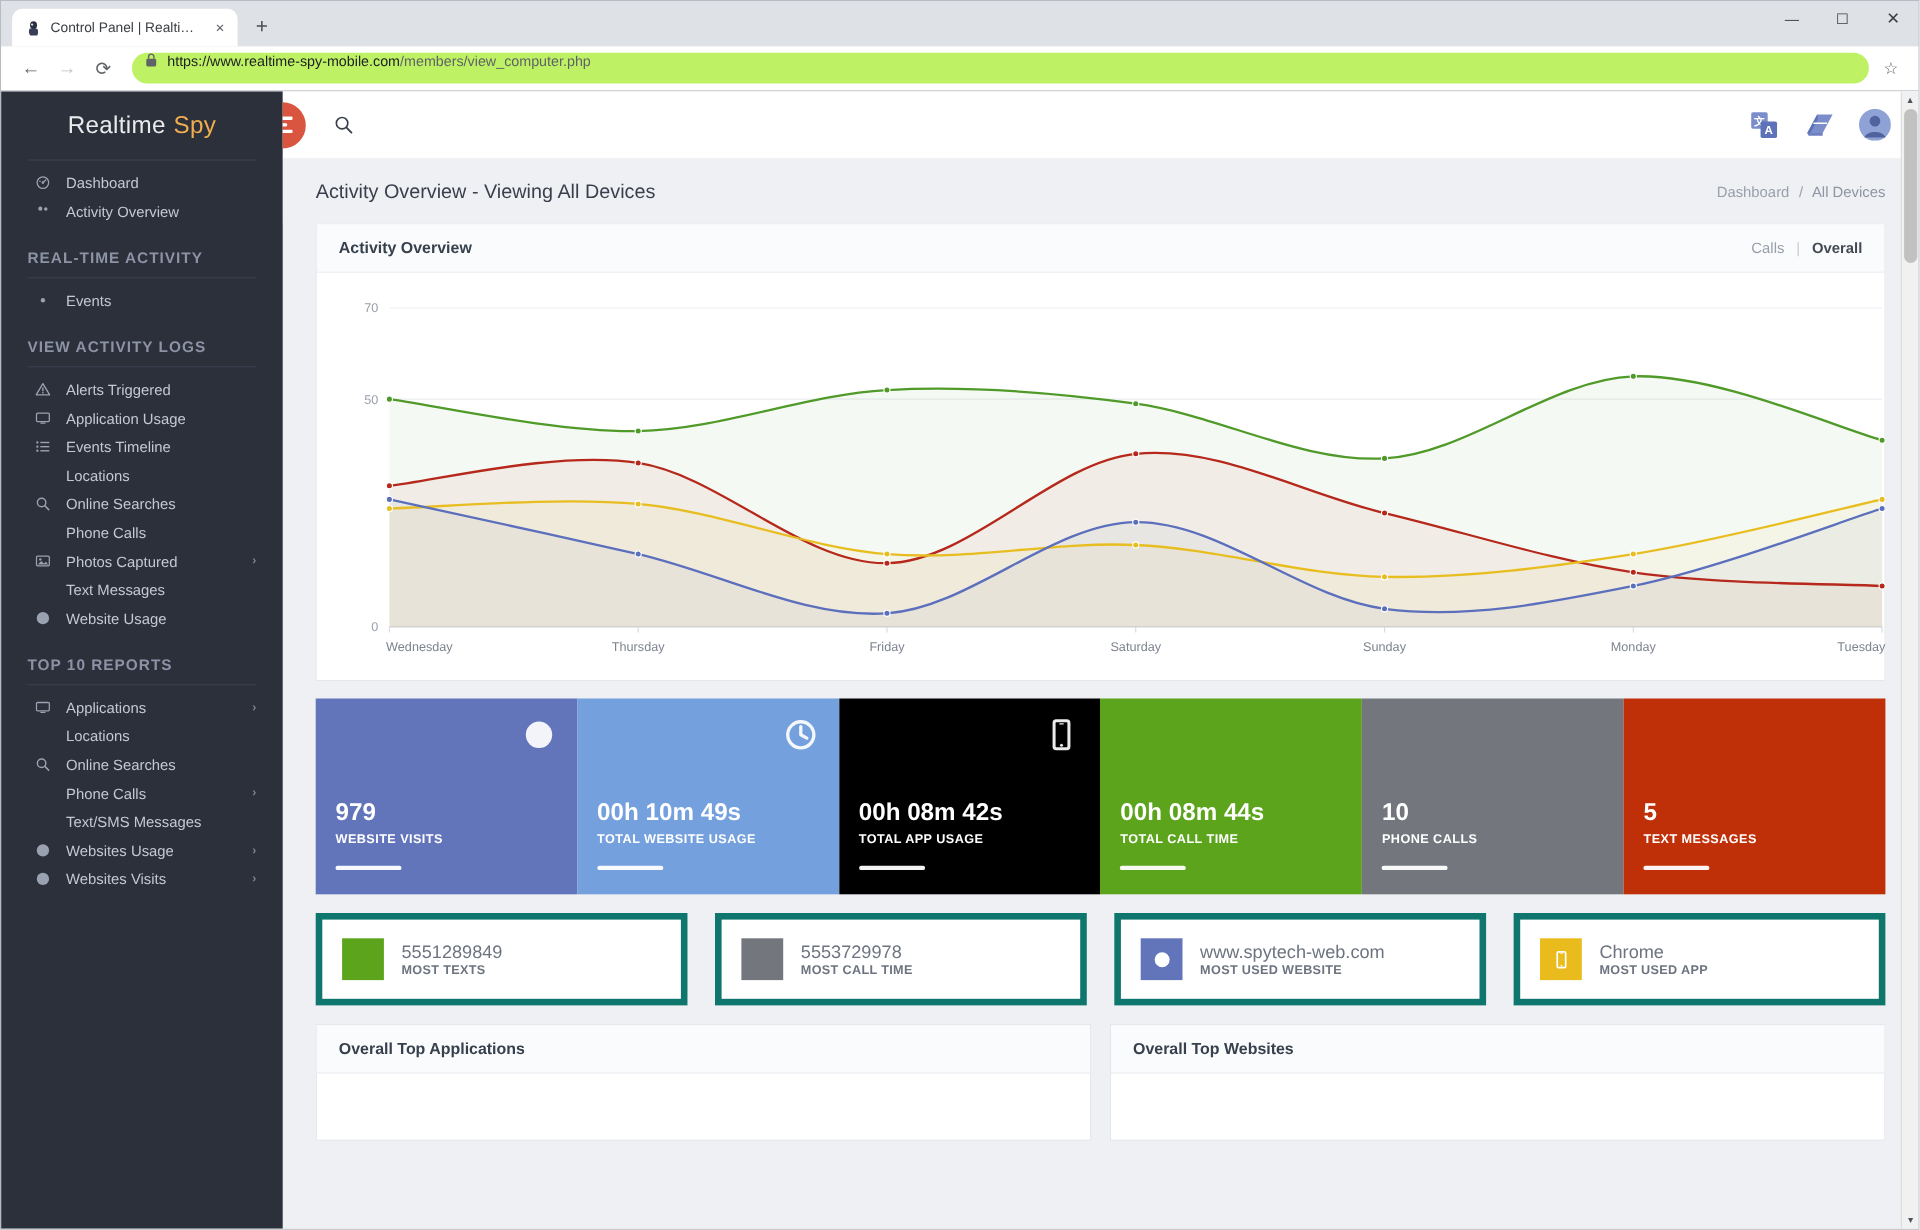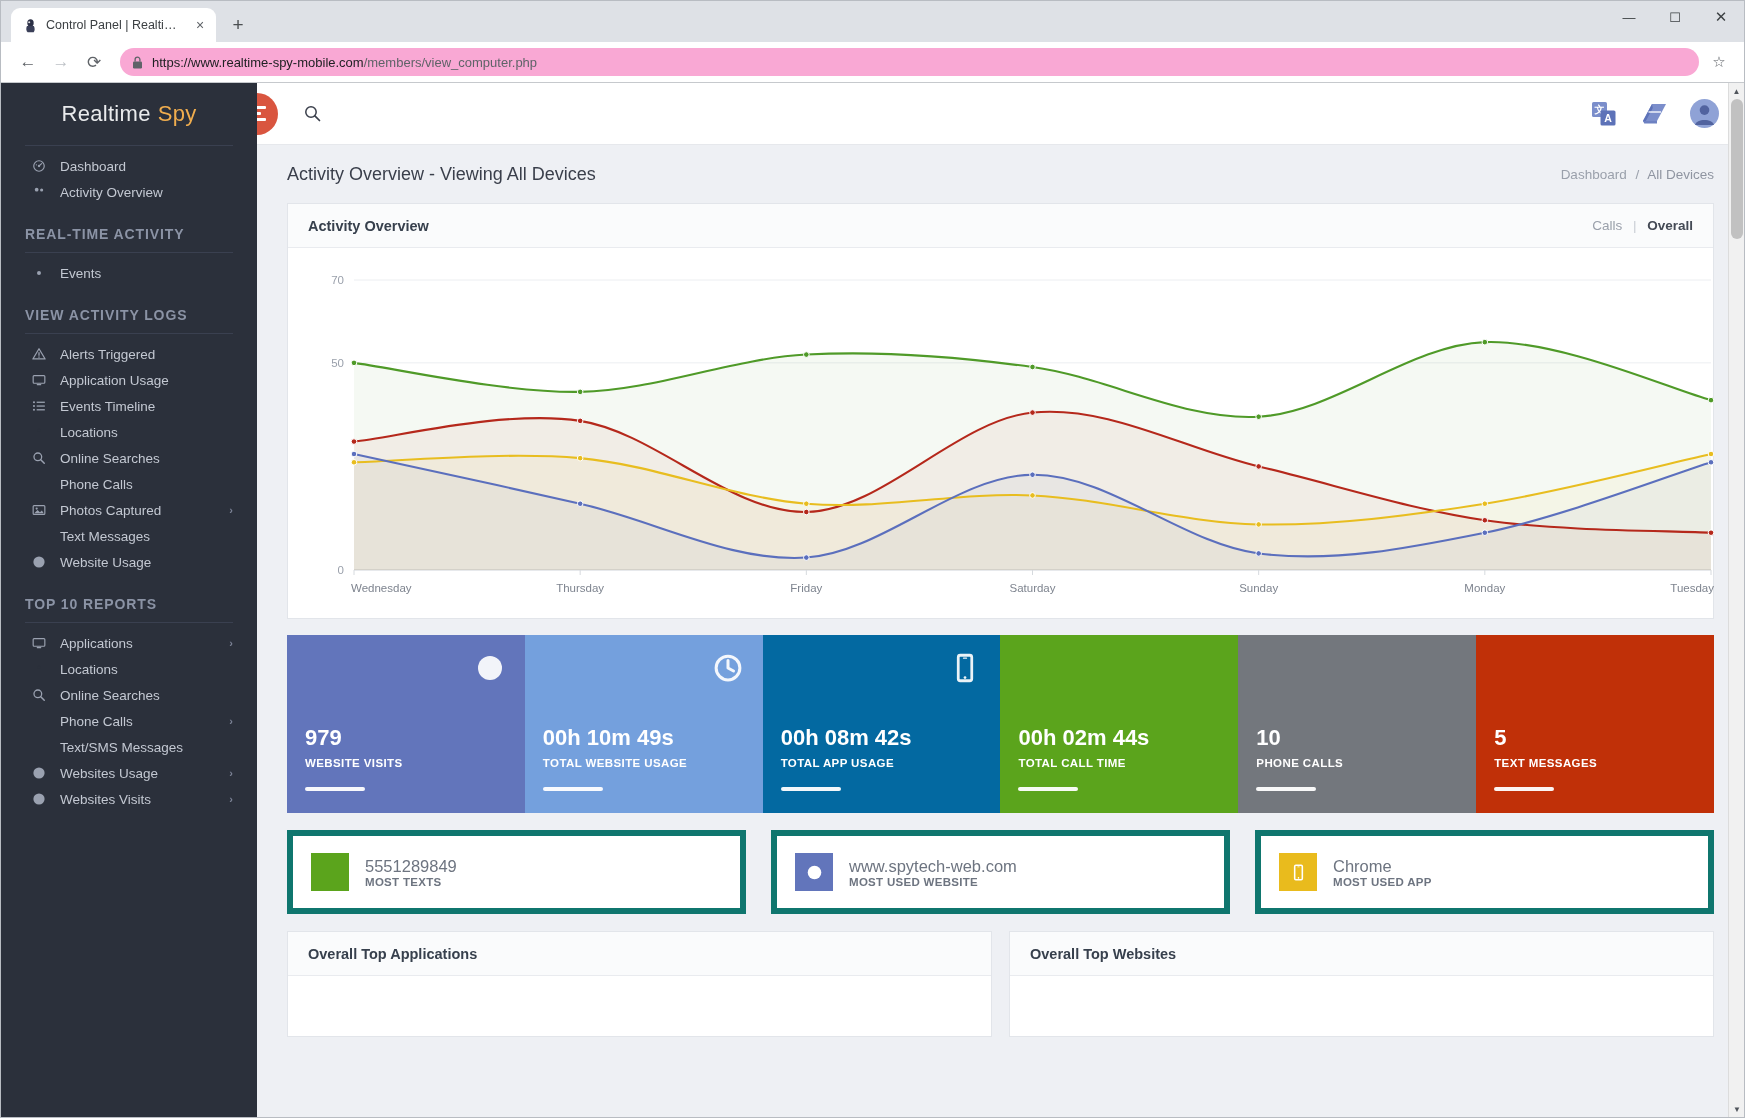--- a/index.html
+++ b/index.html
@@ -30,22 +30,22 @@
   .winctl div { width:46px; height:32px; display:flex; align-items:center;
                 justify-content:center; color:#3c4043; font-size:13px; cursor:pointer; }
   .winctl .x { font-size:15px; }
 
   .toolbar { height:41px; background:#fff; display:flex; align-items:center;
              padding:0 12px; gap:3px; border-bottom:1px solid #c6c9cd; }
   .navbtn { width:30px; height:30px; display:flex; align-items:center;
             justify-content:center; color:#5f6368; font-size:17px; cursor:pointer;
             border-radius:50%; }
   .navbtn.dim { color:#bdc1c6; }
-  .omnibox { flex:1; height:28px; background:#f9a8d4; border-radius:14px;
-             display:flex; align-items:center; padding:0 12px; margin-left:8px;
+  .omnibox { flex:1; height:28px; background:#bef264; border-radius:14px;
+             display:flex; align-items:flex-start; padding:0 12px; margin-left:8px;
              margin-right:4px; gap:9px; cursor:text; }
   .omni-url { font-size:13px; color:#202124; white-space:nowrap; }
   .omni-url .path { color:#5f6368; }
   .star { width:26px; height:26px; display:flex; align-items:center;
           justify-content:center; color:#5f6368; font-size:15px; cursor:pointer; }
 
   
   .viewport { flex:1; display:flex; background:#eef0f4; position:relative;
               overflow:hidden; }
 
@@ -530,39 +530,39 @@
               <span class="tile-ico">
                 <svg width="30" height="30" viewBox="0 0 24 24">
                   <circle cx="12" cy="12" r="9.5" fill="none" stroke="#ffffff" stroke-width="2.4"></circle>
                   <path d="M12 6 L12 12 L16.4 14.4" fill="none" stroke="#ffffff" stroke-width="2.4" stroke-linecap="round" stroke-linejoin="round"></path>
                 </svg>
               </span>
               <span class="tile-val">00h 10m 49s</span>
               <span class="tile-lbl">TOTAL WEBSITE USAGE</span>
               <span class="tile-rule"></span>
             </div>
-            <div class="tile" style="background:#0369a1">
+            <div class="tile" style="background:#000000">
               <span class="tile-ico">
                 <svg width="30" height="30" viewBox="0 0 24 24">
                   <rect x="6.6" y="1.8" width="10.8" height="20.4" rx="1.6" fill="none" stroke="#ffffff" stroke-width="2.2"></rect>
                   <rect x="10.3" y="3.6" width="3.4" height="1" rx=".5" fill="#ffffff"></rect>
                   <circle cx="12" cy="19.6" r="1.1" fill="#ffffff"></circle>
                 </svg>
               </span>
               <span class="tile-val">00h 08m 42s</span>
               <span class="tile-lbl">TOTAL APP USAGE</span>
               <span class="tile-rule"></span>
             </div>
             <div class="tile" style="background:#5ba41c">
               <span class="tile-ico">
                 <svg width="30" height="30" viewBox="0 0 24 24">
                   <path d="M6.4 3 #ffffff4.2 3.6 2.8 5.6 3.1 7.8 #ffffff4 14.4 9.6 20 16.2 20.9 #ffffff18.4 21.2 20.4 19.8 21 17.6 L17 15.5 L14.6 17.8 #ffffff11.8 16.4 7.6 12.2 6.2 9.4 L8.5 7 Z" fill="#ffffff"></path>
                 </svg>
               </span>
-              <span class="tile-val">00h 02m 44s</span>
+              <span class="tile-val">00h 08m 44s</span>
               <span class="tile-lbl">TOTAL CALL TIME</span>
               <span class="tile-rule"></span>
             </div>
             <div class="tile" style="background:#73777d">
               <span class="tile-ico">
                 <svg width="30" height="30" viewBox="0 0 24 24">
                   <path d="M6.4 3 #ffffff4.2 3.6 2.8 5.6 3.1 7.8 #ffffff4 14.4 9.6 20 16.2 20.9 #ffffff18.4 21.2 20.4 19.8 21 17.6 L17 15.5 L14.6 17.8 #ffffff11.8 16.4 7.6 12.2 6.2 9.4 L8.5 7 Z" fill="#ffffff"></path>
                 </svg>
               </span>
               <span class="tile-val">10</span>
@@ -584,20 +584,31 @@
         <div class="infos" id="infos-root">
             <div class="info">
               <span class="info-ico" style="background:#5ba41c">
                 <svg width="17" height="17" viewBox="0 0 24 24">
                   <path d="M12 3.5 #ffffff6.2 3.5 1.8 6.9 1.8 11.2 #ffffff1.8 13.7 3.3 15.9 5.6 17.3 L4.3 21.2 L8.8 18.5 #ffffff9.8 18.7 10.9 18.8 12 18.8 #ffffff17.8 18.8 22.2 15.4 22.2 11.2 #ffffff22.2 6.9 17.8 3.5 12 3.5 Z" fill="#ffffff"></path>
                 </svg>
               </span>
               <span class="info-txt">
                 <span class="info-val" style="display:block">5551289849</span>
                 <span class="info-lbl" style="display:block">MOST TEXTS</span>
+              </span>
+            </div>
+            <div class="info">
+              <span class="info-ico" style="background:#73777d">
+                <svg width="17" height="17" viewBox="0 0 24 24">
+                  <path d="M6.4 3 #ffffff4.2 3.6 2.8 5.6 3.1 7.8 #ffffff4 14.4 9.6 20 16.2 20.9 #ffffff18.4 21.2 20.4 19.8 21 17.6 L17 15.5 L14.6 17.8 #ffffff11.8 16.4 7.6 12.2 6.2 9.4 L8.5 7 Z" fill="#ffffff"></path>
+                </svg>
+              </span>
+              <span class="info-txt">
+                <span class="info-val" style="display:block">5553729978</span>
+                <span class="info-lbl" style="display:block">MOST CALL TIME</span>
               </span>
             </div>
             <div class="info">
               <span class="info-ico" style="background:#6275bb">
                 <svg width="17" height="17" viewBox="0 0 24 24">
                   <circle cx="12" cy="12" r="9.6" fill="#ffffff"></circle>
                   <path d="M4 8.5 #ffffff7 10 9 8 11 10 #ffffff13 12 10 14 11.5 16.5 #ffffff12.5 18 14 19 13 21" fill="none" stroke="#2b303b" stroke-width="1.7"></path>
                   <path d="M16 4 #ffffff15 6.5 17.5 7.5 19 7 #ffffff20.5 6.5 21 9 19.5 10.5" fill="none" stroke="#2b303b" stroke-width="1.7"></path>
                 </svg>
               </span>

